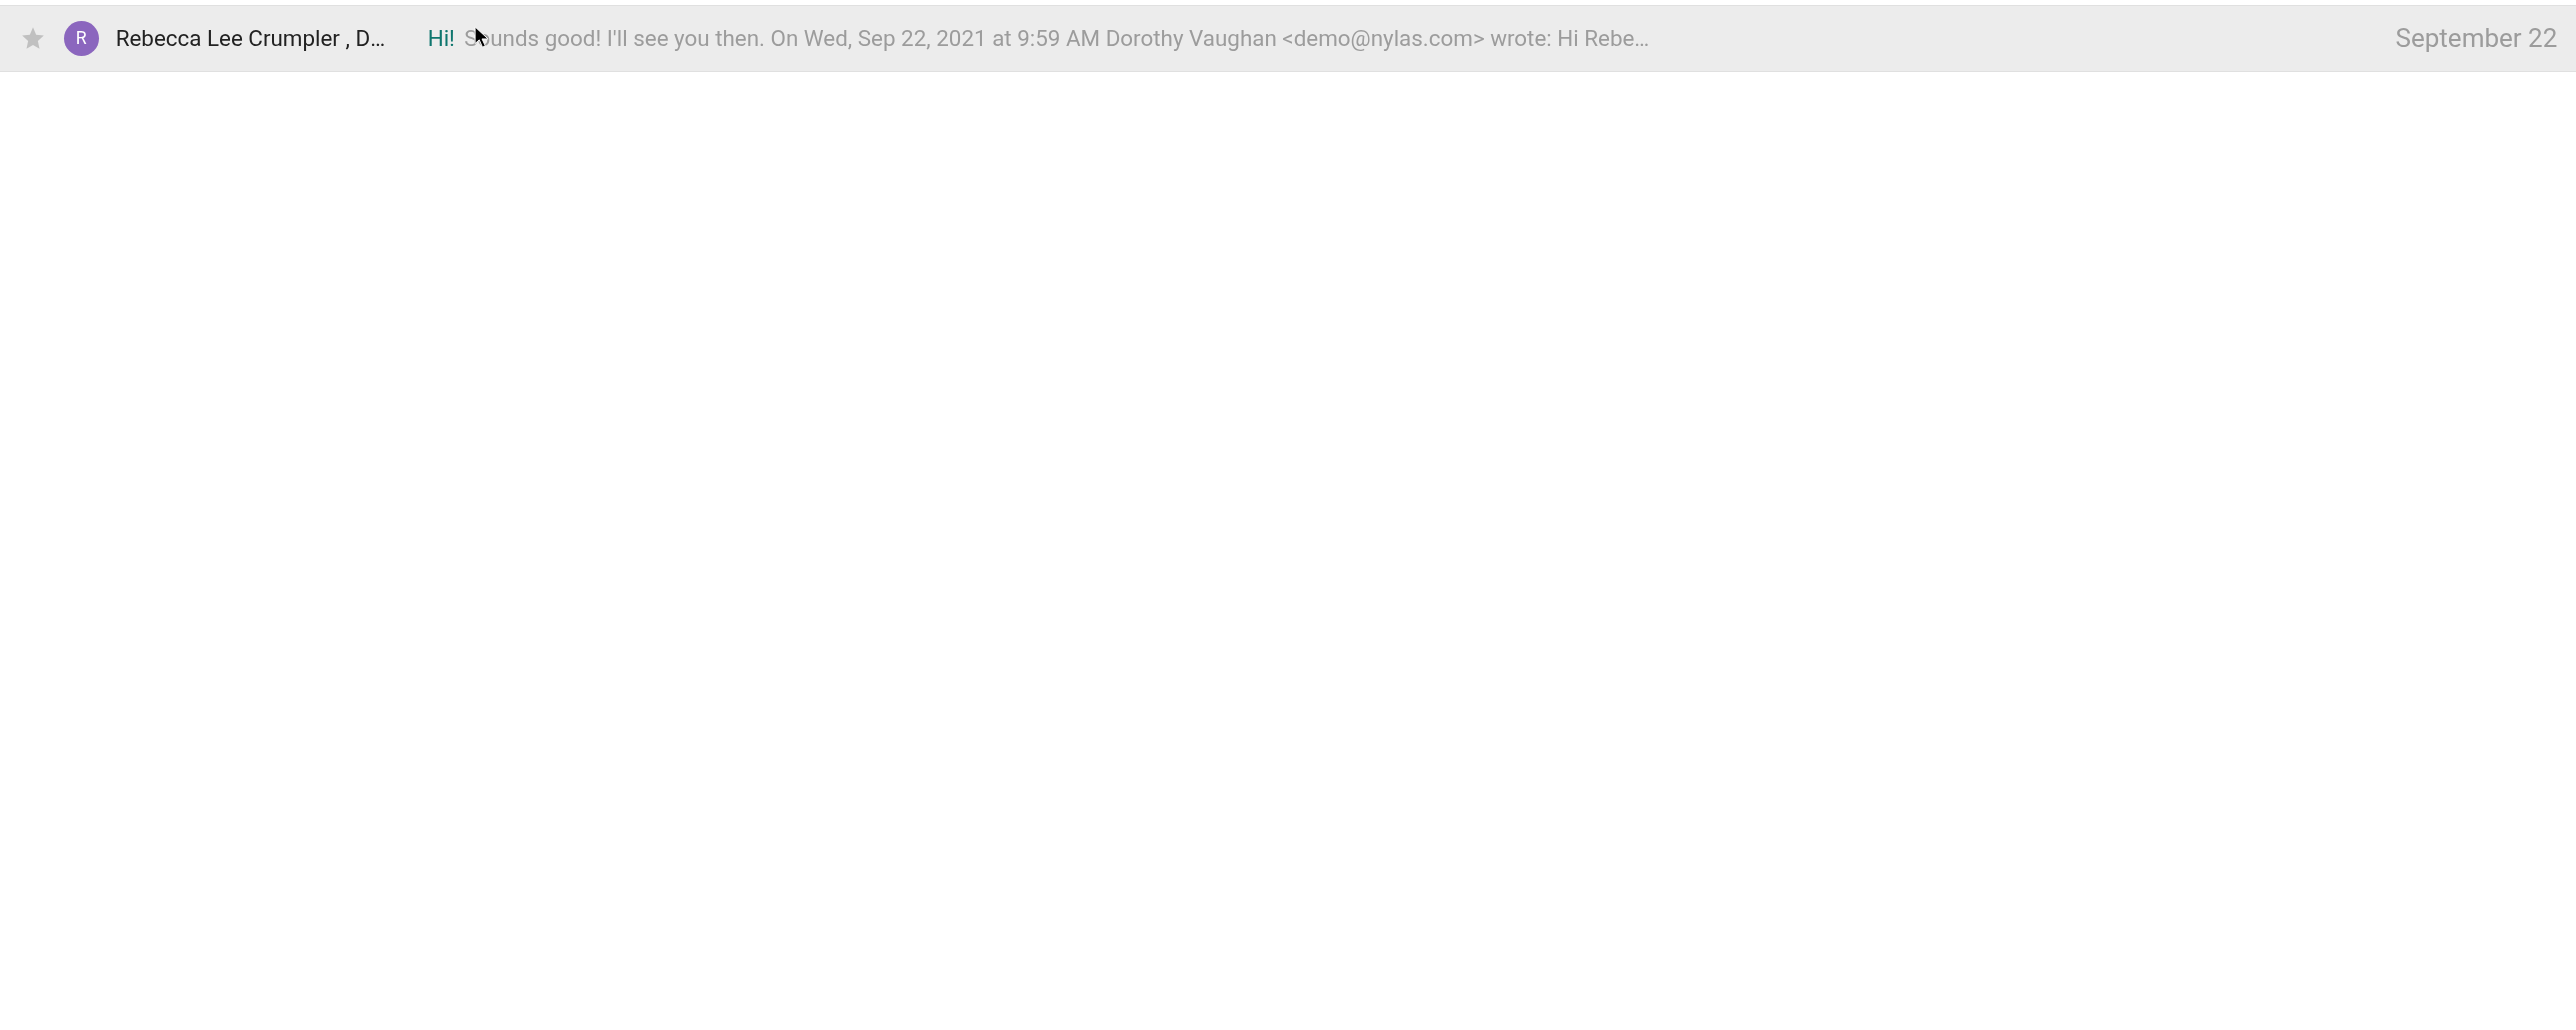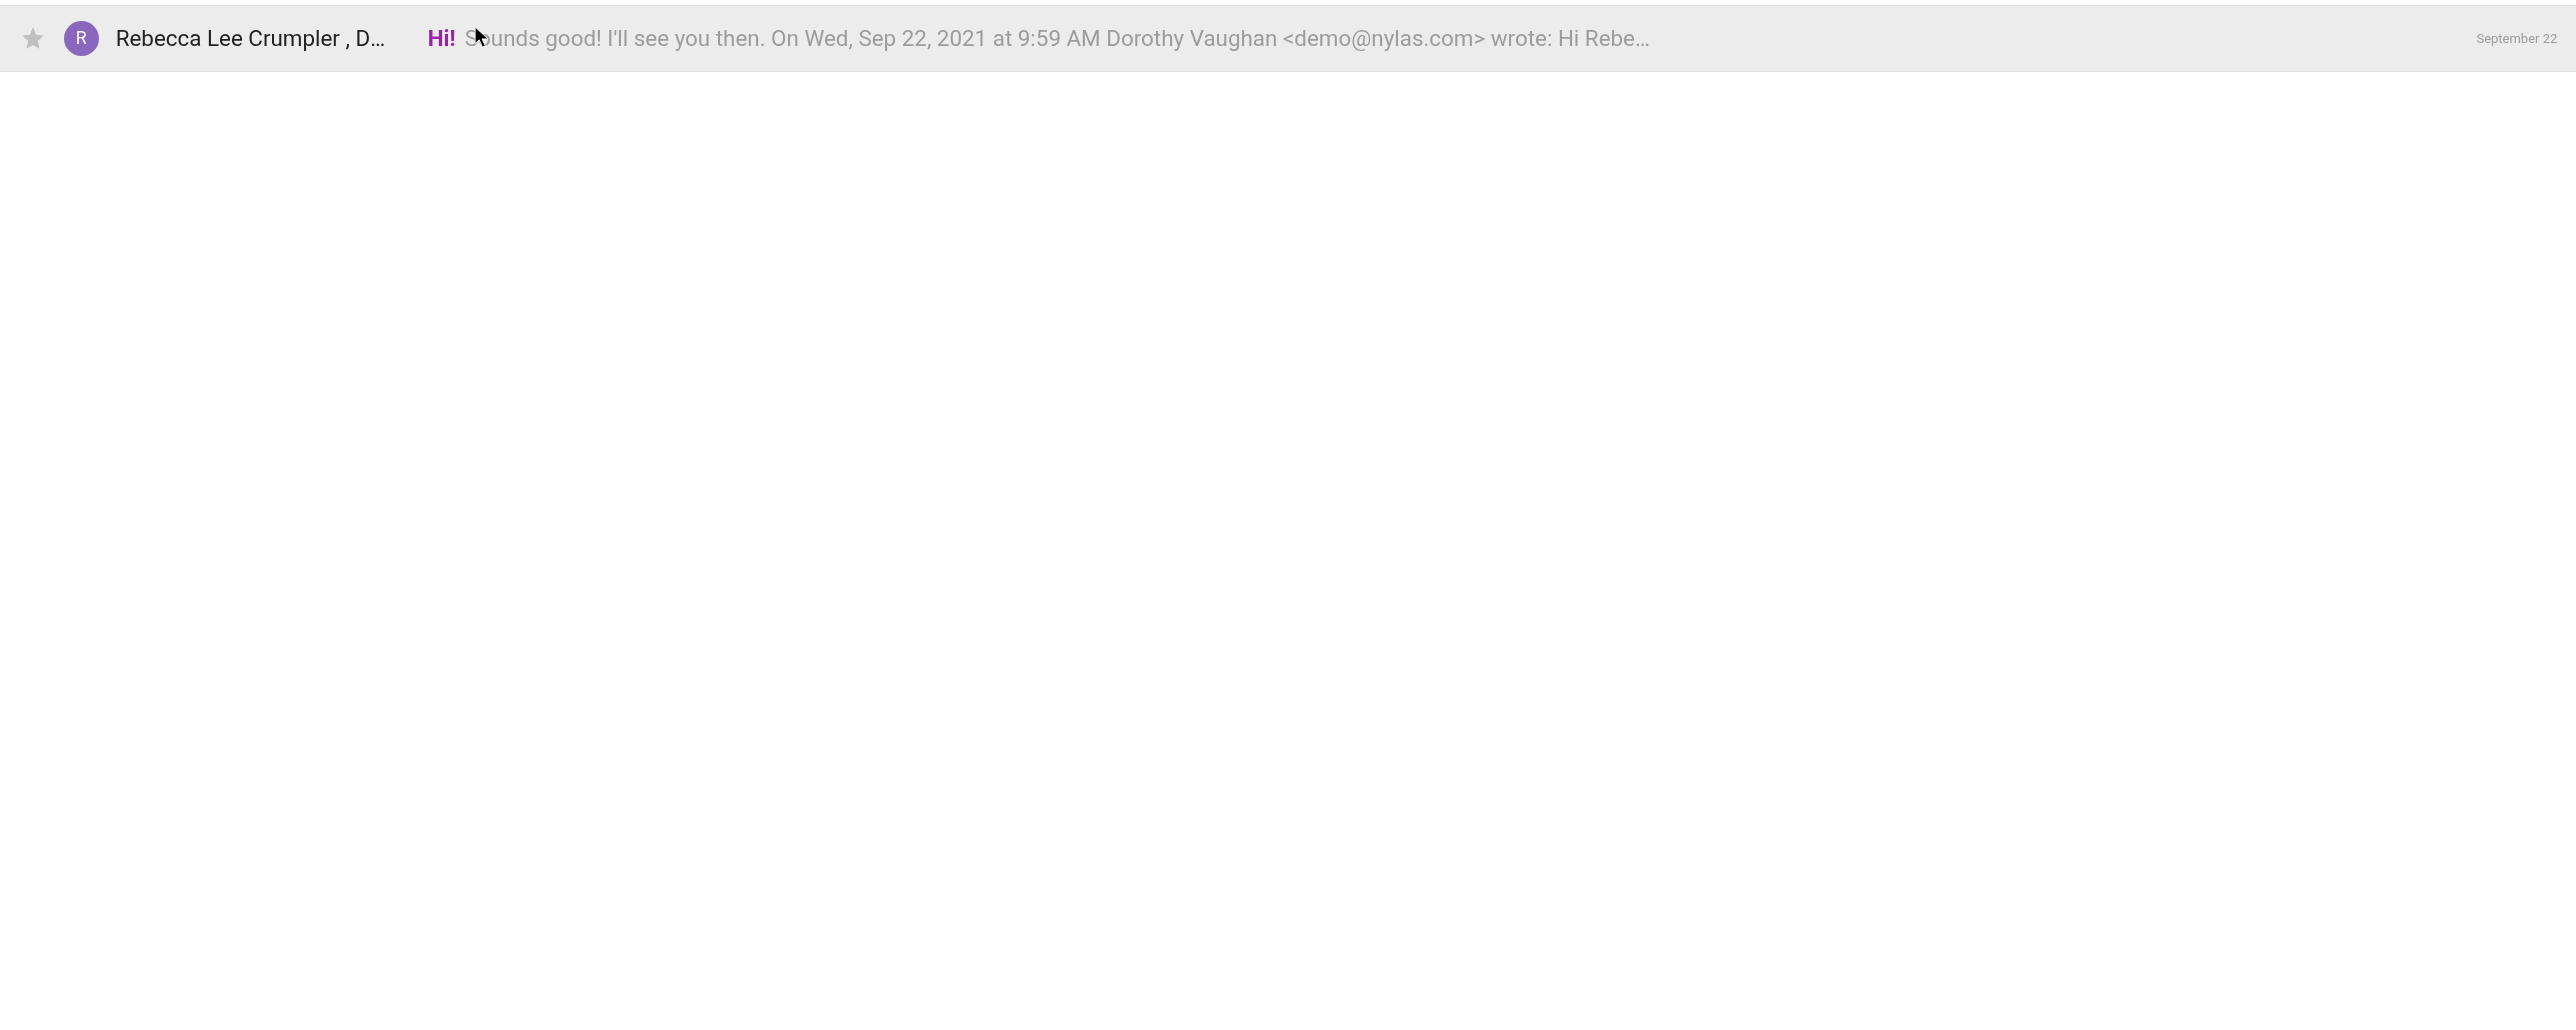--- a/index.html
+++ b/index.html
@@ -58,37 +58,36 @@
       color: #222222;
       width: 271px;
       overflow: hidden;
       text-overflow: ellipsis;
       white-space: nowrap;
       flex-shrink: 0;
       margin-right: 41px;
     }
     .subject {
       font-size: 22.4px;
-      color: #a21caf;
+      color: #0f766e;
       flex-shrink: 0;
       margin-right: 9.3px;
-      font-weight: bold;
     }
     .snippet {
       font-size: 22.4px;
       color: #9c9c9c;
       overflow: hidden;
       text-overflow: ellipsis;
       white-space: nowrap;
       flex: 1;
       min-width: 0;
       margin-right: 22.4px;
     }
     .date {
-      font-size: 13px;
+      font-size: 26px;
       color: #9c9c9c;
       flex-shrink: 0;
       margin-left: auto;
     }
     .cursor {
       position: absolute;
       left: 474px;
       top: 26px;
       width: 17px;
       height: 24px;

